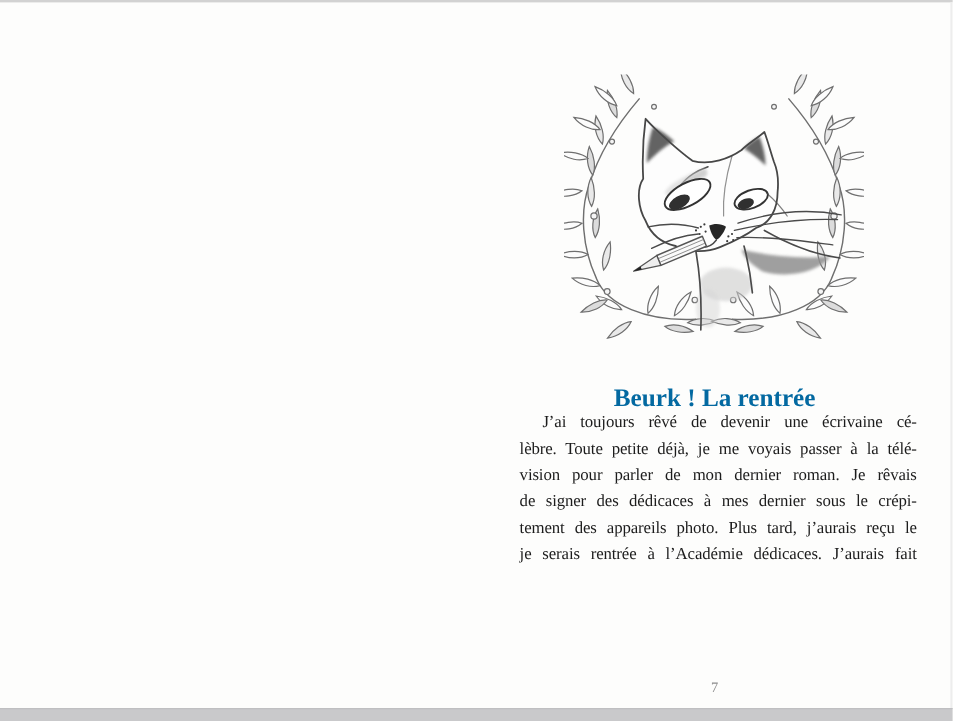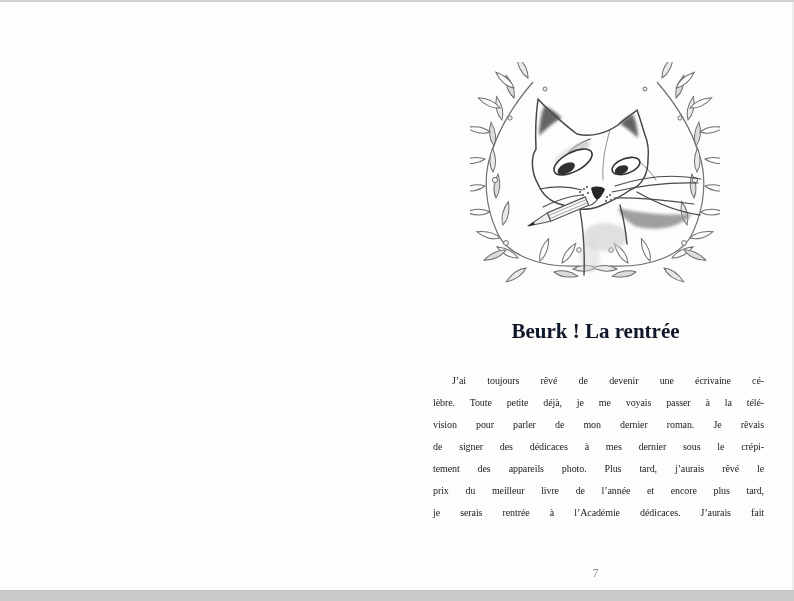--- a/index.html
+++ b/index.html
@@ -14,25 +14,25 @@
     color:#1c1c1c;
   }
   .edge-right{position:absolute;top:0;bottom:0;right:0;width:2px;background:#ededed;}
   .bottom-bar{position:absolute;left:0;right:0;bottom:0;height:10px;background:#c9c9cb;border-top:1px solid #bfbfc1;}
   .page{position:absolute;top:0;bottom:10px;width:397px;background:transparent;}
   .page-left{left:0;}
   .page-right{left:397px;}
   .illustration{position:absolute;left:73px;top:60px;width:250px;height:245px;}
   .chapter-title{
     position:absolute;top:300px;left:0;width:100%;
-    text-align:center;font-weight:bold;font-size:21px;line-height:30px;color:#0f172a;
+    text-align:center;font-weight:bold;font-size:21px;line-height:30px;color:#0369a1;
   }
   .body-text{
-    position:absolute;top:368px;left:36px;width:331px;
-    font-size:10px;letter-spacing:-0.1px;line-height:22px;
+    position:absolute;top:340px;left:36px;width:331px;
+    font-size:14px;letter-spacing:-0.1px;line-height:22px;
   }
   .pline{text-align:justify;text-align-last:justify;}
   .pline.first{text-indent:19px;}
   .pline.last{text-align-last:left;}
   .page-number{
     position:absolute;top:564px;left:0;width:100%;
     text-align:center;font-size:12px;color:#8d8d8d;
   }
   svg .sketch{stroke:#4a4a4a;fill:none;stroke-linecap:round;}
 </style>
@@ -186,22 +186,21 @@
       </g>
     </svg>
 
     <h1 class="chapter-title">Beurk ! La rentrée</h1>
 
     <div class="body-text">
       <div class="pline first">J’ai toujours rêvé de devenir une écrivaine cé-</div>
       <div class="pline">lèbre. Toute petite déjà, je me voyais passer à la télé-</div>
       <div class="pline">vision pour parler de mon dernier roman. Je rêvais</div>
       <div class="pline">de signer des dédicaces à mes dernier sous le crépi-</div>
-      <div class="pline">tement des appareils photo. Plus tard, j’aurais rêvé le</div>
-      <div class="pline">prix du meilleur livre de l’année et encore plus tard,</div>
+      <div class="pline">tement des appareils photo. Plus tard, j’aurais reçu le</div>
       <div class="pline">je serais rentrée à l’Académie dédicaces. J’aurais fait</div>
     </div>
 
     <div class="page-number">7</div>
   </div>
 
   <div class="edge-right"></div>
   <div class="bottom-bar"></div>
 </div>
 

